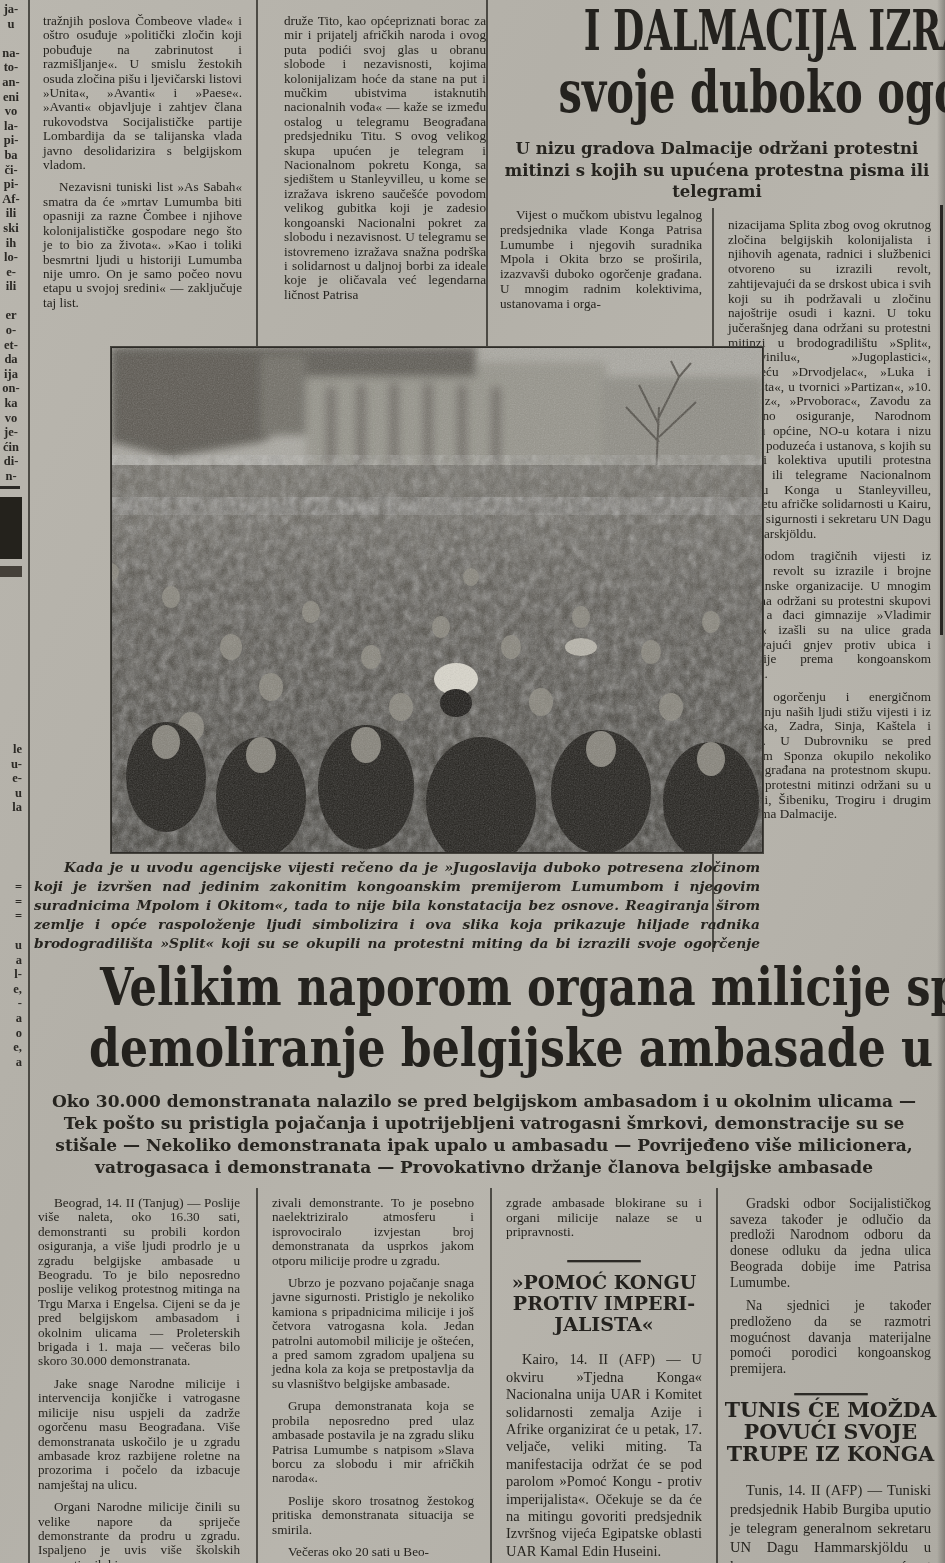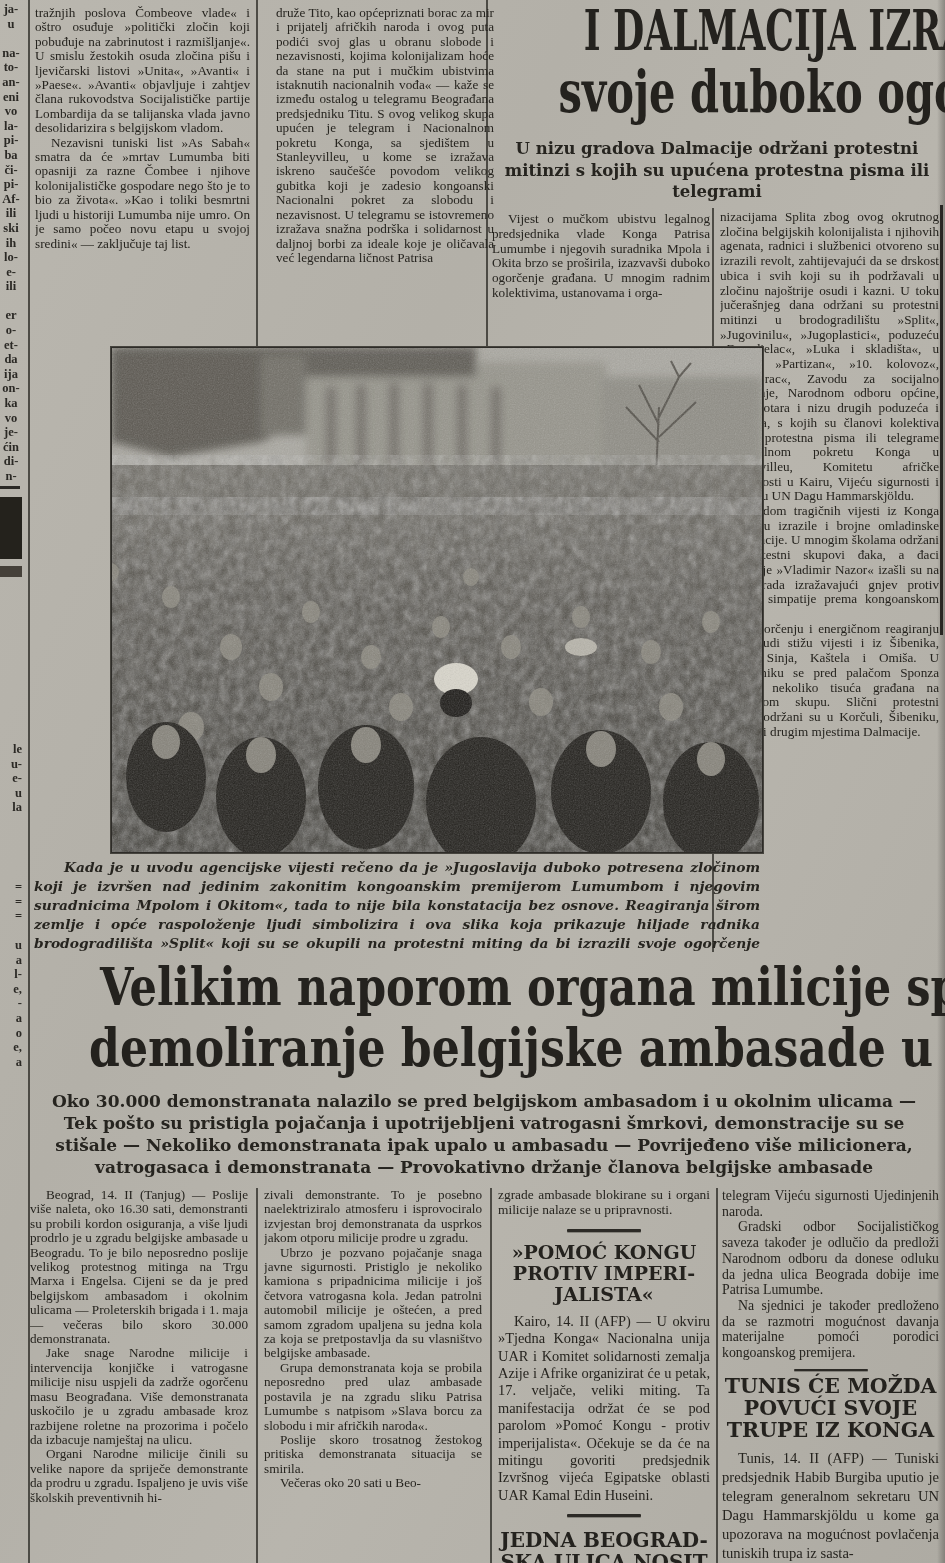--- a/index.html
+++ b/index.html
@@ -2,21 +2,21 @@
 <html><head>
 <meta charset="utf-8">
 <style>
   html,body{margin:0;padding:0;}
   body{width:945px;height:1563px;overflow:hidden;background:#b5b2aa;
        font-family:"Liberation Serif",serif;color:#26241f;}
   #page{position:relative;width:945px;height:1563px;
         background:linear-gradient(115deg,#bab7af 0%,#b3b0a8 35%,#b8b5ad 60%,#aeaba3 100%);}
   .abs{position:absolute;}
   .body-text{font-size:13.2px;line-height:14.4px;text-align:justify;overflow:hidden;}
-  .body-text p{margin:0;text-indent:16px;}
+  .body-text p{margin:8px;text-indent:16px;}
   .body-text p.noindent{text-indent:0;}
   .vrule{position:absolute;width:1.5px;background:rgba(42,40,35,0.75);}
   .hdiv{height:2.5px;background:#2c2a26;width:74px;margin:0 auto;border-radius:1px;
         box-shadow:0 1px 0 rgba(44,42,38,0.35);}
   .headline{font-family:"DejaVu Serif",serif;font-weight:700;text-align:center;color:#24221e;}
   .hl-line{display:inline-block;white-space:nowrap;}
   .subhead{font-family:"DejaVu Serif",serif;font-weight:700;text-align:center;}
   .subart-head{font-family:"DejaVu Serif",serif;font-weight:700;text-align:center;
                white-space:pre-line;color:#24221e;}
   .strip{font-size:12.5px;font-weight:700;line-height:14.6px;text-align:right;
@@ -109,21 +109,21 @@
   <div class="abs headline" style="left:490px;top:0;width:452px;height:130px;">
     <div style="font-size:50px;line-height:62px;">
       <span class="hl-line" style="transform:scale(0.72,1.12);">I DALMACIJA IZRAZILA</span>
     </div>
     <div style="font-size:52px;line-height:60px;">
       <span class="hl-line" style="transform:scale(0.80,1.10);">svoje duboko ogorčenje</span>
     </div>
   </div>
   <div class="abs subhead" style="left:494px;top:138px;width:446px;font-size:16.5px;line-height:21.5px;">U nizu gradova Dalmacije održani protestni mitinzi s kojih su upućena protestna pisma ili telegrami</div>
 
-  <div class="abs body-text" style="left:492px;top:212px;width:218px;height:130px;line-height:14.8px;">
+  <div class="abs body-text" style="left:492px;top:200px;width:218px;height:130px;line-height:14.8px;">
     <p>Vijest o mučkom ubistvu legalnog predsjednika vlade Konga Patrisa Lumumbe i njegovih suradnika Mpola i Okita brzo se proširila, izazvavši duboko ogorčenje građana. U mnogim radnim kolektivima, ustanovama i orga-</p>
   </div>
 
   <div class="abs body-text" style="left:720px;top:210px;width:219px;height:740px;line-height:14.7px;">
     <p class="noindent">nizacijama Splita zbog ovog okrutnog zločina belgijskih kolonijalista i njihovih agenata, radnici i službenici otvoreno su izrazili revolt, zahtijevajući da se drskost ubica i svih koji su ih podržavali u zločinu najoštrije osudi i kazni. U toku jučerašnjeg dana održani su protestni mitinzi u brodogradilištu »Split«, »Jugovinilu«, »Jugoplastici«, poduzeću »Drvodjelac«, »Luka i skladišta«, u tvornici »Partizan«, »10. kolovoz«, »Prvoborac«, Zavodu za socijalno osiguranje, Narodnom odboru općine, NO-u kotara i nizu drugih poduzeća i ustanova, s kojih su članovi kolektiva uputili protestna pisma ili telegrame Nacionalnom pokretu Konga u Stanleyvilleu, Komitetu afričke solidarnosti u Kairu, Vijeću sigurnosti i sekretaru UN Dagu Hammarskjöldu.</p>
     <p>Povodom tragičnih vijesti iz Konga revolt su izrazile i brojne omladinske organizacije. U mnogim školama održani su protestni skupovi đaka, a đaci gimnazije »Vladimir Nazor« izašli su na ulice grada izražavajući gnjev protiv ubica i simpatije prema kongoanskom narodu.</p>
     <p>O ogorčenju i energičnom reagiranju naših ljudi stižu vijesti i iz Šibenika, Zadra, Sinja, Kaštela i Omiša. U Dubrovniku se pred palačom Sponza okupilo nekoliko tisuća građana na protestnom skupu. Slični protestni mitinzi održani su u Korčuli, Šibeniku, Trogiru i drugim mjestima Dalmacije.</p>
   </div>
 
   <div class="abs photo-frame" style="left:110px;top:346px;width:652px;height:506px;">
@@ -247,21 +247,20 @@
       <p>Kairo, 14. II (AFP) — U okviru »Tjedna Konga« Nacionalna unija UAR i Komitet solidarnosti zemalja Azije i Afrike organizirat će u petak, 17. veljače, veliki miting. Ta manifestacija održat će se pod parolom »Pomoć Kongu - protiv imperijalista«. Očekuje se da će na mitingu govoriti predsjednik Izvršnog vijeća Egipatske oblasti UAR Kamal Edin Huseini.</p>
     </div>
     <div class="hdiv" style="margin-top:10px;"></div>
     <div class="subart-head" style="font-size:20px;line-height:22.5px;margin-top:12px;">JEDNA BEOGRAD-
 SKA ULICA NOSIT ĆE
 LUMUMBINO IME</div>
   </div>
 
   <div class="abs" style="left:722px;top:1188px;width:217px;height:375px;overflow:hidden;">
     <div class="body-text" style="width:217px;font-size:13.8px;line-height:15.7px;">
-      <p class="noindent">telegram Vijeću sigurnosti Ujedinjenih naroda.</p>
       <p>Gradski odbor Socijalističkog saveza također je odlučio da predloži Narodnom odboru da donese odluku da jedna ulica Beograda dobije ime Patrisa Lumumbe.</p>
       <p>Na sjednici je također predloženo da se razmotri mogućnost davanja materijalne pomoći porodici kongoanskog premijera.</p>
     </div>
     <div class="hdiv" style="margin-top:8px;"></div>
     <div class="subart-head" style="font-size:20.5px;line-height:22px;margin-top:4px;">TUNIS ĆE MOŽDA
 POVUĆI SVOJE
 TRUPE IZ KONGA</div>
     <div class="body-text" style="width:217px;font-size:14.6px;line-height:19px;margin-top:8px;">
       <p>Tunis, 14. II (AFP) — Tuniski predsjednik Habib Burgiba uputio je telegram generalnom sekretaru UN Dagu Hammarskjöldu u kome ga upozorava na mogućnost povlačenja tuniskih trupa iz sasta-</p>
     </div>

